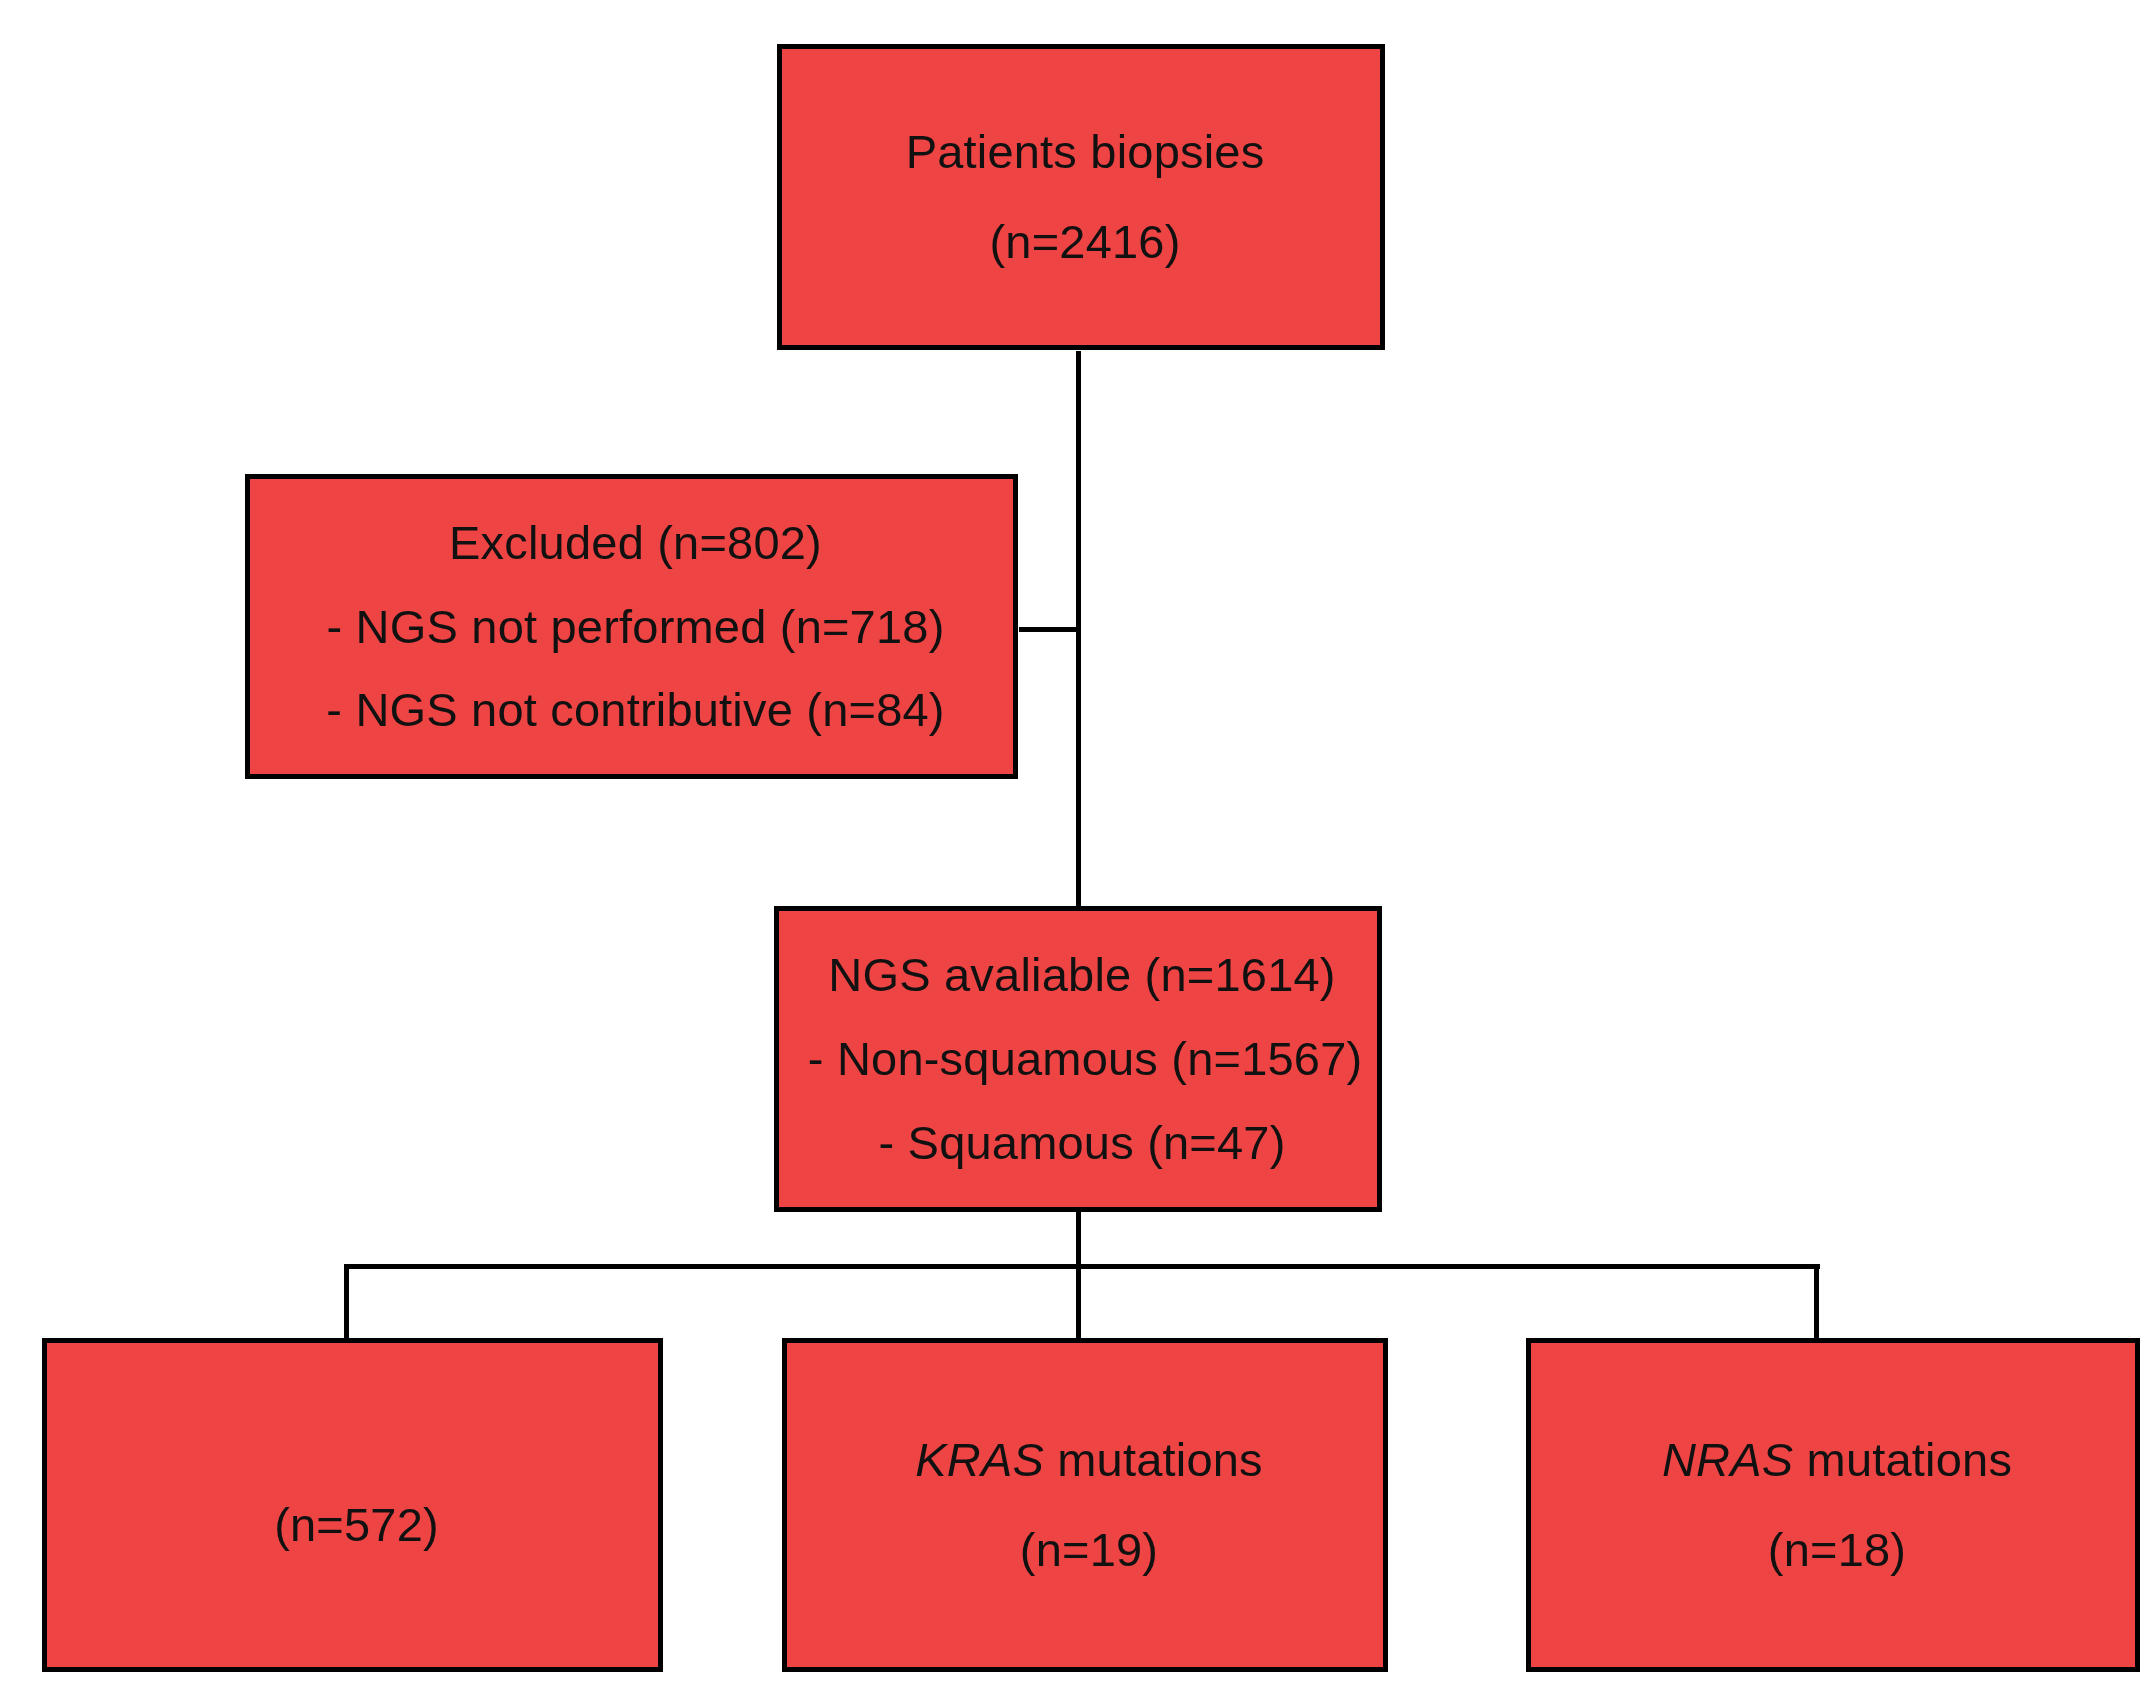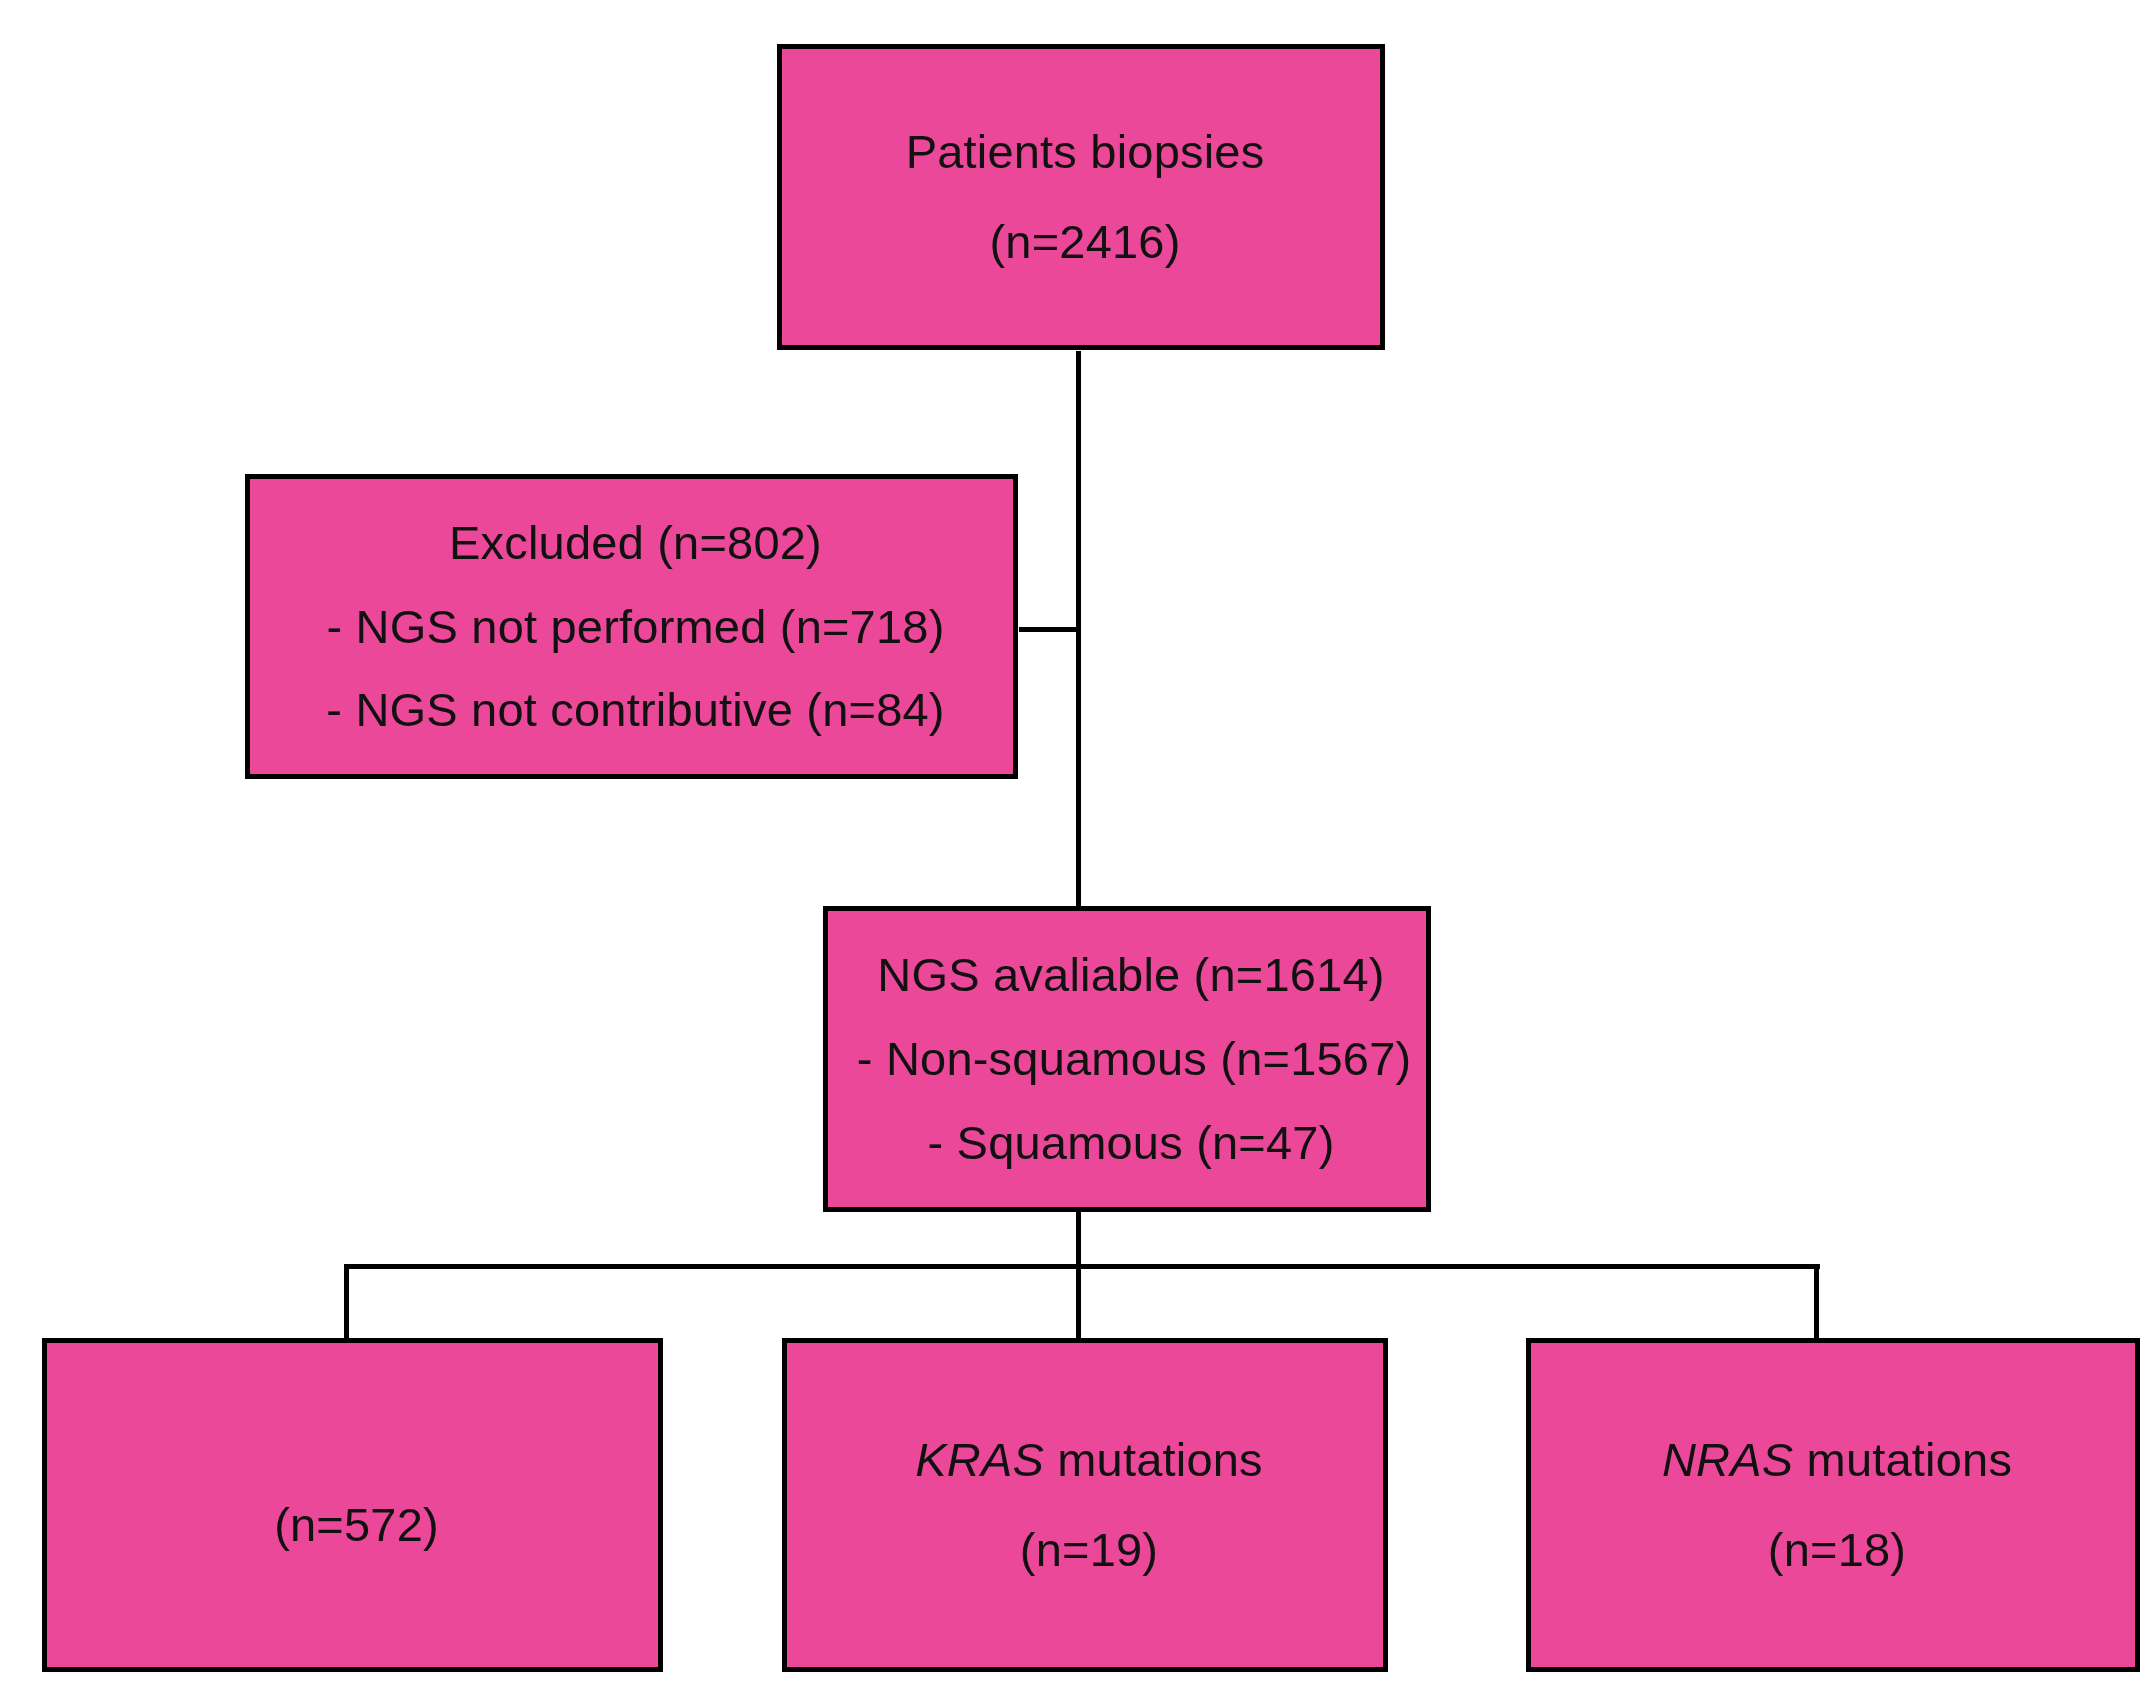--- a/index.html
+++ b/index.html
@@ -15,21 +15,21 @@
   #canvas {
     position: relative;
     width: 2151px;
     height: 1703px;
     background: #ffffff;
     overflow: hidden;
   }
   .node {
     position: absolute;
     box-sizing: border-box;
-    background: #ec4899;
+    background: #ef4444;
     border: 5.4px solid #000000;
     display: flex;
     flex-direction: column;
     align-items: center;
     justify-content: center;
     z-index: 3;
     padding-left: 8px;
   }
   .node .line {
     display: block;
@@ -42,21 +42,21 @@
   }
   .node .line.gap-top { margin-top: 34px; }
   .node .line.gap-mid { margin-top: 40px; }
   .gene {
     font-style: italic;
   }
 
   
   #node-top      { left: 777px; top: 44px;   width: 608px;  height: 306px; }
   #node-excluded { left: 245px;  top: 474px;  width: 773px; height: 305px; }
-  #node-ngs      { left: 823px; top: 906px; width: 608px;  height: 306px; }
+  #node-ngs      { left: 774px; top: 906px; width: 608px;  height: 306px; }
   #node-kras     { left: 42px;   top: 1338px; width: 621px;  height: 334px; }
   #node-hras     { left: 782px; top: 1338px; width: 606px;  height: 334px; }
   #node-nras     { left: 1526px; top: 1338px; width: 614px;  height: 334px; }
 
   
   #node-ngs .overflow {
     position: relative;
     width: 100%;
     text-align: center;
   }

